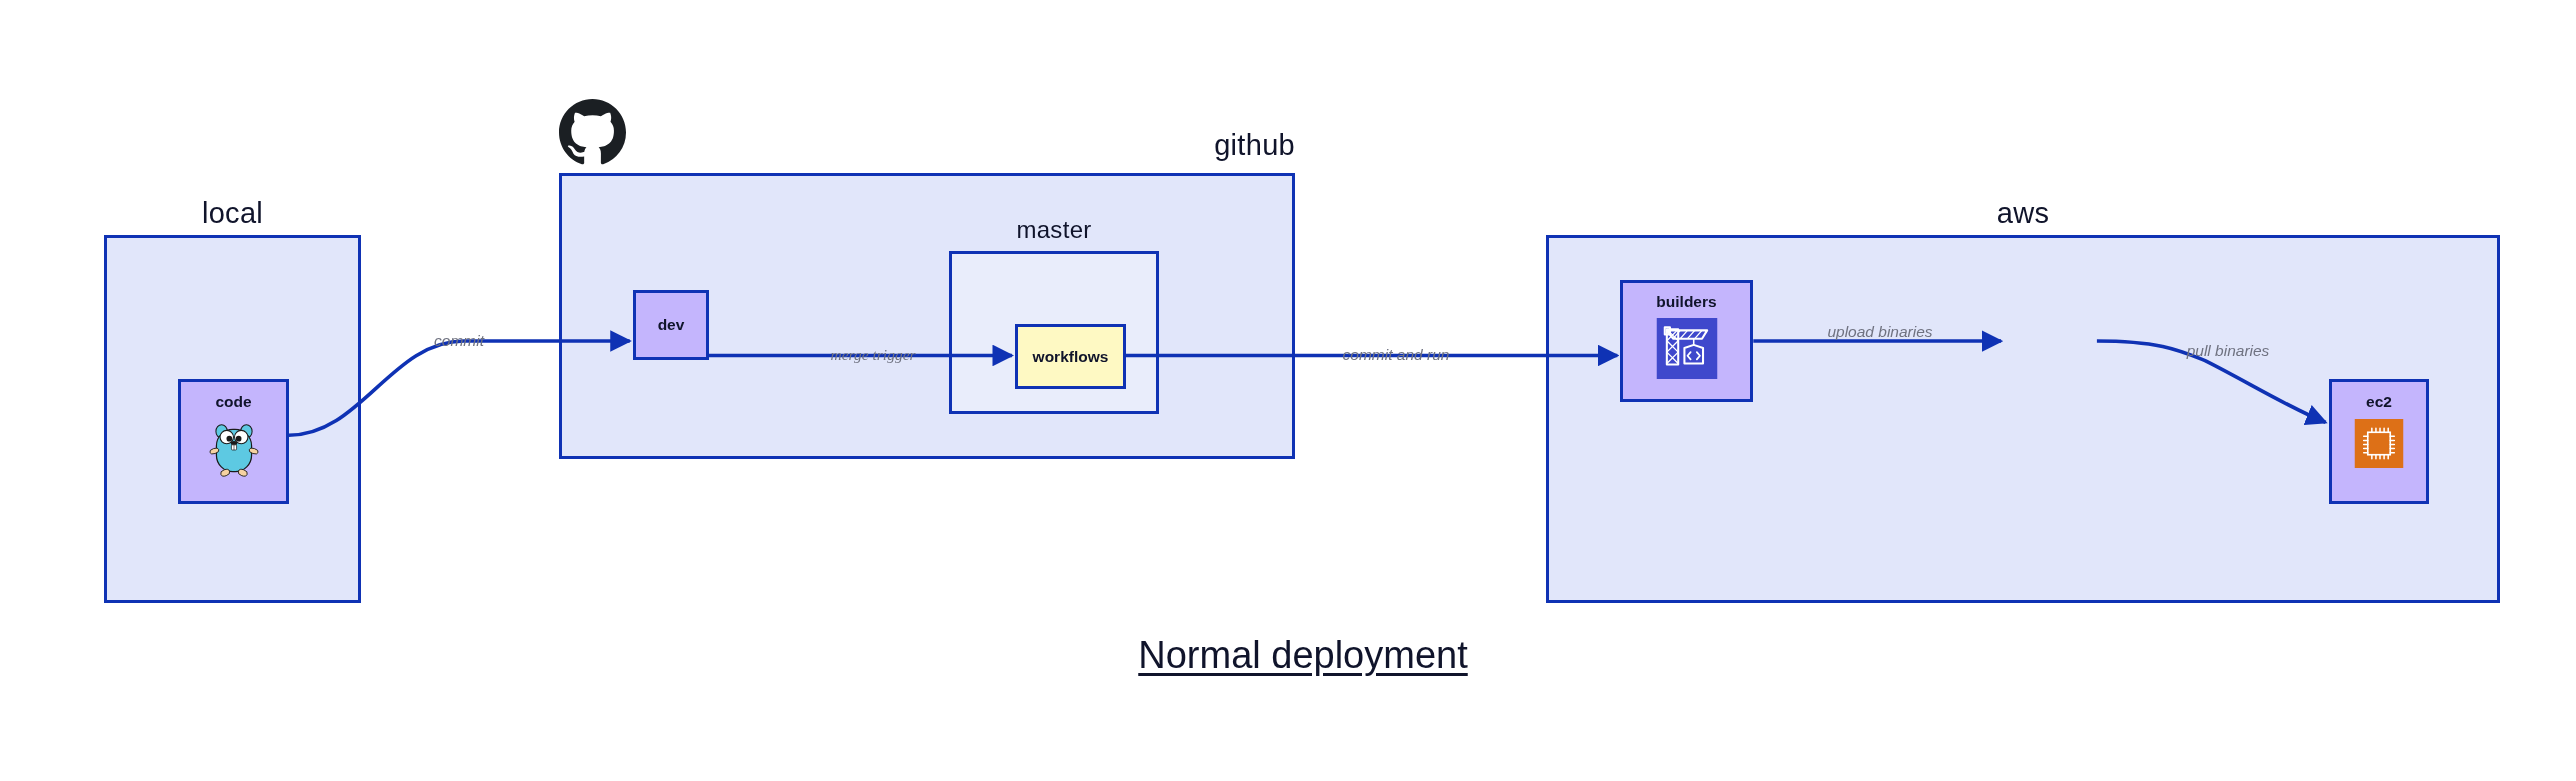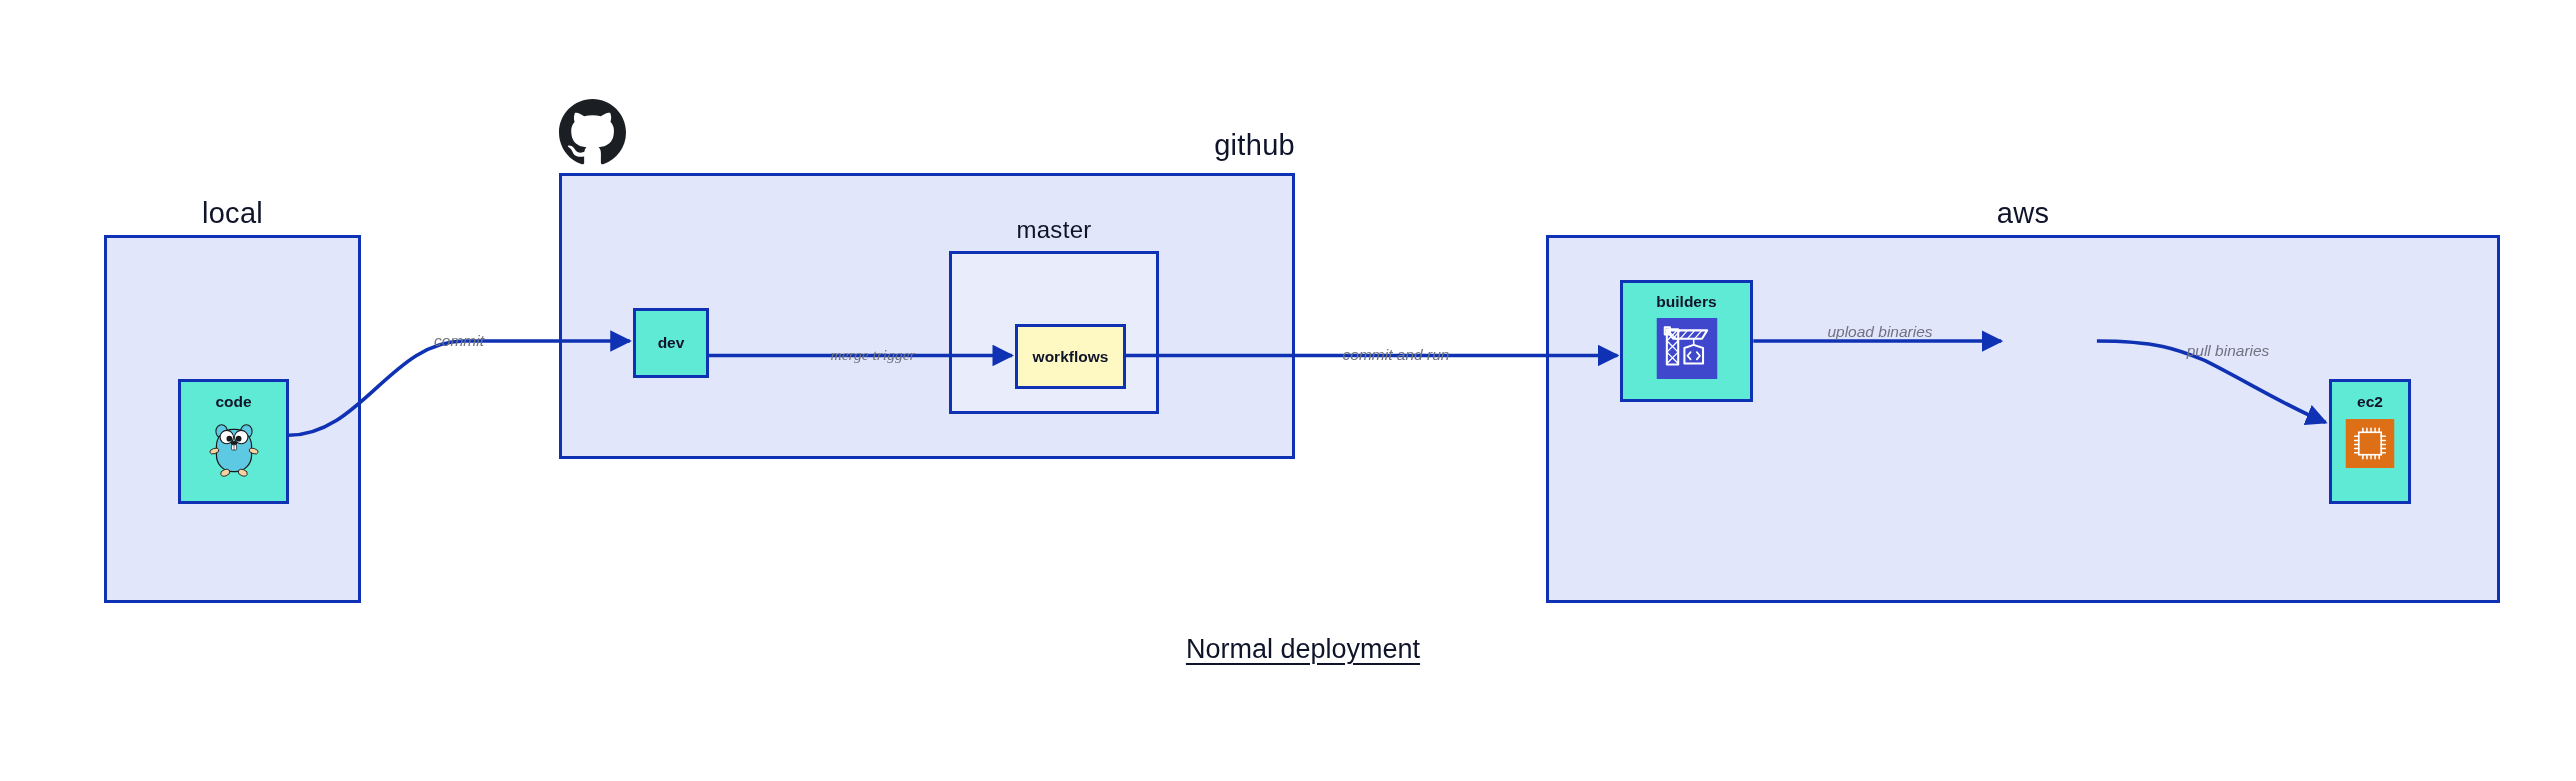--- a/index.html
+++ b/index.html
@@ -40,21 +40,21 @@
   .sub-box {
     position: absolute;
     background: #e9edfb;
     border: 3.1px solid #0f32b4;
     box-sizing: border-box;
   }
 
   
   .node-box {
     position: absolute;
-    background: #5eead4;
+    background: #c4b5fd;
     border: 3.1px solid #0f32b4;
     box-sizing: border-box;
   }
   .node-box.light { background: #fef9c3; }
   .node-label {
     position: absolute;
     left: 0;
     right: 0;
     text-align: center;
     color: #10142b;
@@ -80,21 +80,21 @@
     font-style: italic;
     white-space: nowrap;
     background: transparent;
     transform: translate(-50%, -50%);
   }
 
   
   .diagram-title {
     position: absolute;
     color: #10142b;
-    font-size: 27px;
+    font-size: 38px;
     font-weight: 400;
     text-decoration: underline;
     text-underline-offset: 5.2px;
     white-space: nowrap;
     transform: translateX(-50%);
   }
 
   svg.edges {
     position: absolute;
     left: 0; top: 0;
@@ -149,21 +149,21 @@
                .07-.52.28-.87.51-1.07-1.78-.2-3.64-.89-3.64-3.95 0-.87.31-1.59.82-2.15
                -.08-.2-.36-1.02.08-2.12 0 0 .67-.21 2.2.82.64-.18 1.32-.27 2-.27.68 0 1.36.09 2 .27
                1.53-1.04 2.2-.82 2.2-.82.44 1.1.16 1.92.08 2.12.51.56.82 1.27.82 2.15
                0 3.07-1.87 3.75-3.65 3.95.29.25.54.73.54 1.48 0 1.07-.01 1.93-.01 2.2
                0 .21.15.46.55.38A8.01 8.01 0 0 0 16 8c0-4.42-3.58-8-8-8z"></path>
     </svg>
   </div>
 
   <div class="group-box" style="left:559px; top:173px; width:736px; height:286px;"></div>
 
-  <div class="node-box" style="left:633px; top:308px; width:76px; height:70px;">
+  <div class="node-box" style="left:633px; top:290px; width:76px; height:70px;">
     <div class="node-label centered">dev</div>
   </div>
 
   <div class="group-title" style="left:949px; top:216px; width:210px; font-size:24px;">master</div>
   <div class="sub-box" style="left:949px; top:251px; width:210px; height:163px;"></div>
 
   <div class="node-box light" style="left:1015px; top:324px; width:111px; height:65px;">
     <div class="node-label centered">workflows</div>
   </div>
 
@@ -189,21 +189,21 @@
 
           <path d="M54 58 L72 52 L90 58 L90 88 L54 88 Z"></path>
 
           <path d="M66 66 L60 73 L66 80 M78 66 L84 73 L78 80" stroke-width="3.4" stroke-linecap="round"></path>
         </g>
       </svg>
     </div>
   </div>
 
 
-  <div class="node-box" style="left:2329px; top:379px; width:82px; height:125px;">
+  <div class="node-box" style="left:2329px; top:379px; width:100px; height:125px;">
     <div class="node-label" style="top:11.3px;">ec2</div>
     <div class="node-icon" style="top:37px; width:49px; height:49px;">
       <svg viewBox="0 0 96 96" width="49" height="49">
         <rect x="0" y="0" width="96" height="96" fill="#DD7017"></rect>
         <g fill="none" stroke="#ffffff" stroke-width="3.2" stroke-linecap="round">
           <rect x="26" y="26" width="44" height="44"></rect>
           <path d="M34 26 L34 18 M42 26 L42 18 M50 26 L50 18 M58 26 L58 18 M66 26 L66 18" stroke-width="3"></path>
           <path d="M34 70 L34 78 M42 70 L42 78 M50 70 L50 78 M58 70 L58 78 M66 70 L66 78" stroke-width="3"></path>
           <path d="M26 34 L18 34 M26 42 L18 42 M26 50 L18 50 M26 58 L18 58 M26 66 L18 66" stroke-width="3"></path>
           <path d="M70 34 L78 34 M70 42 L78 42 M70 50 L78 50 M70 58 L78 58 M70 66 L78 66" stroke-width="3"></path>

